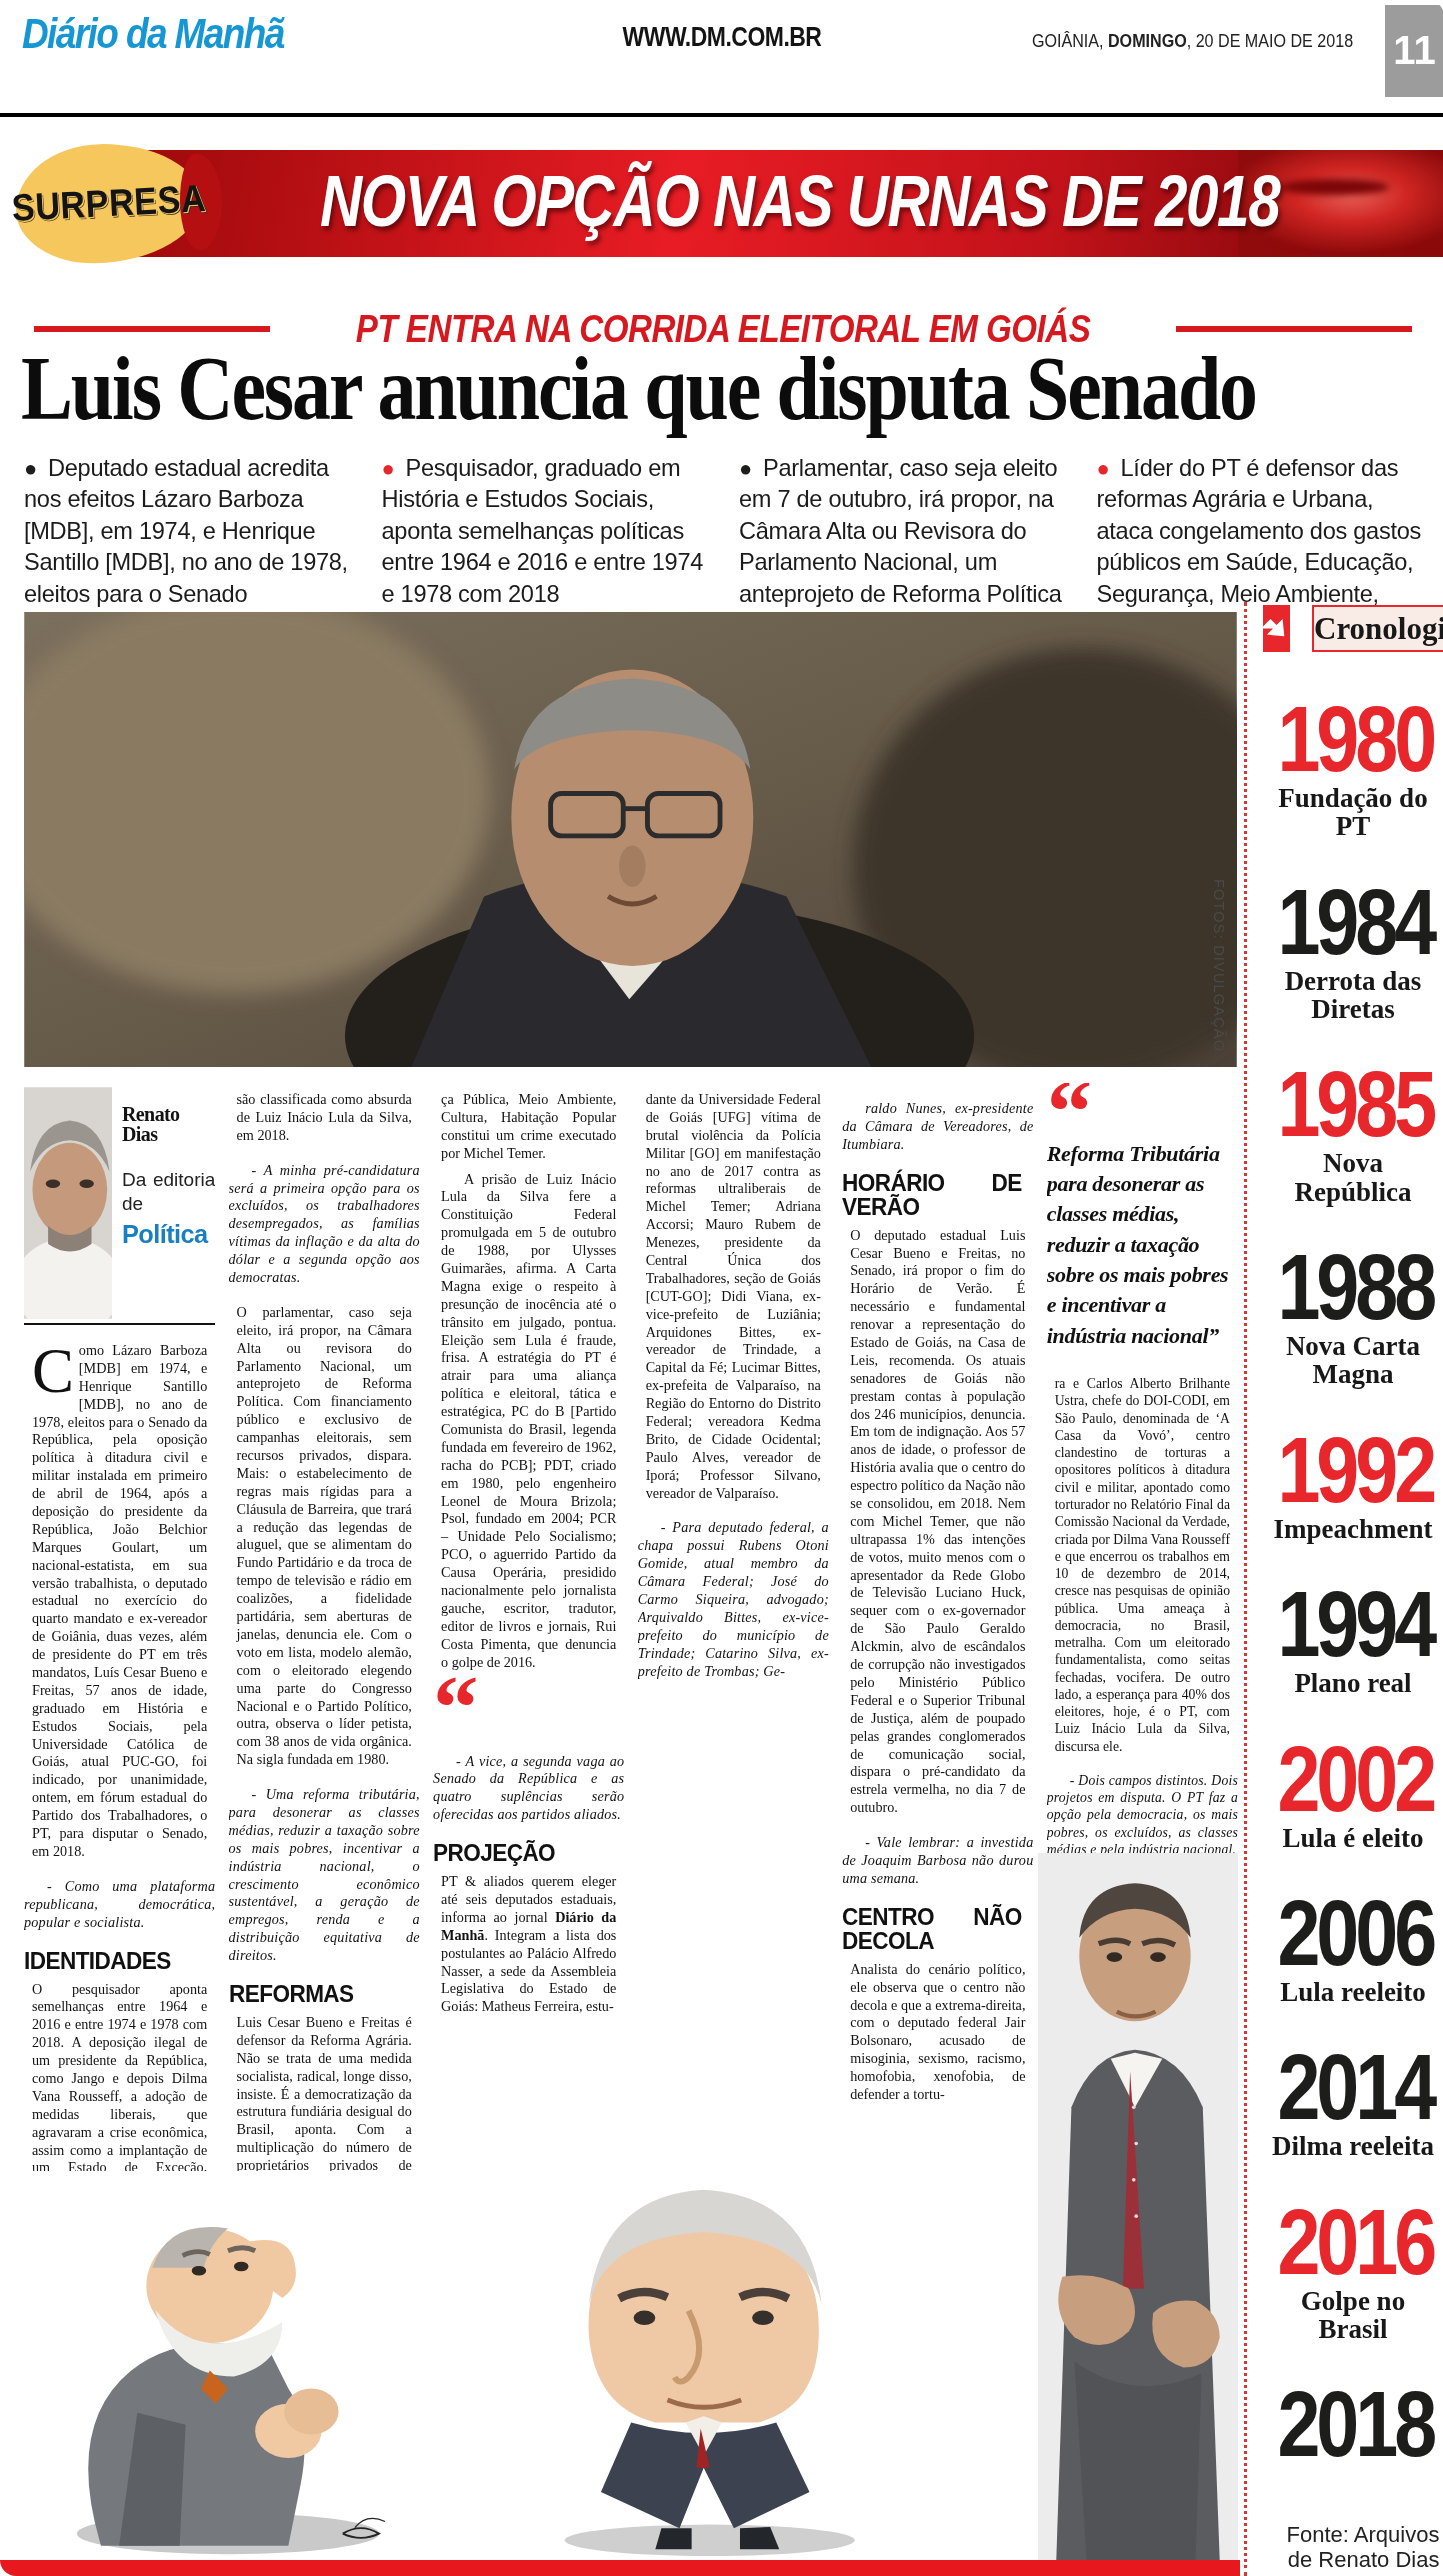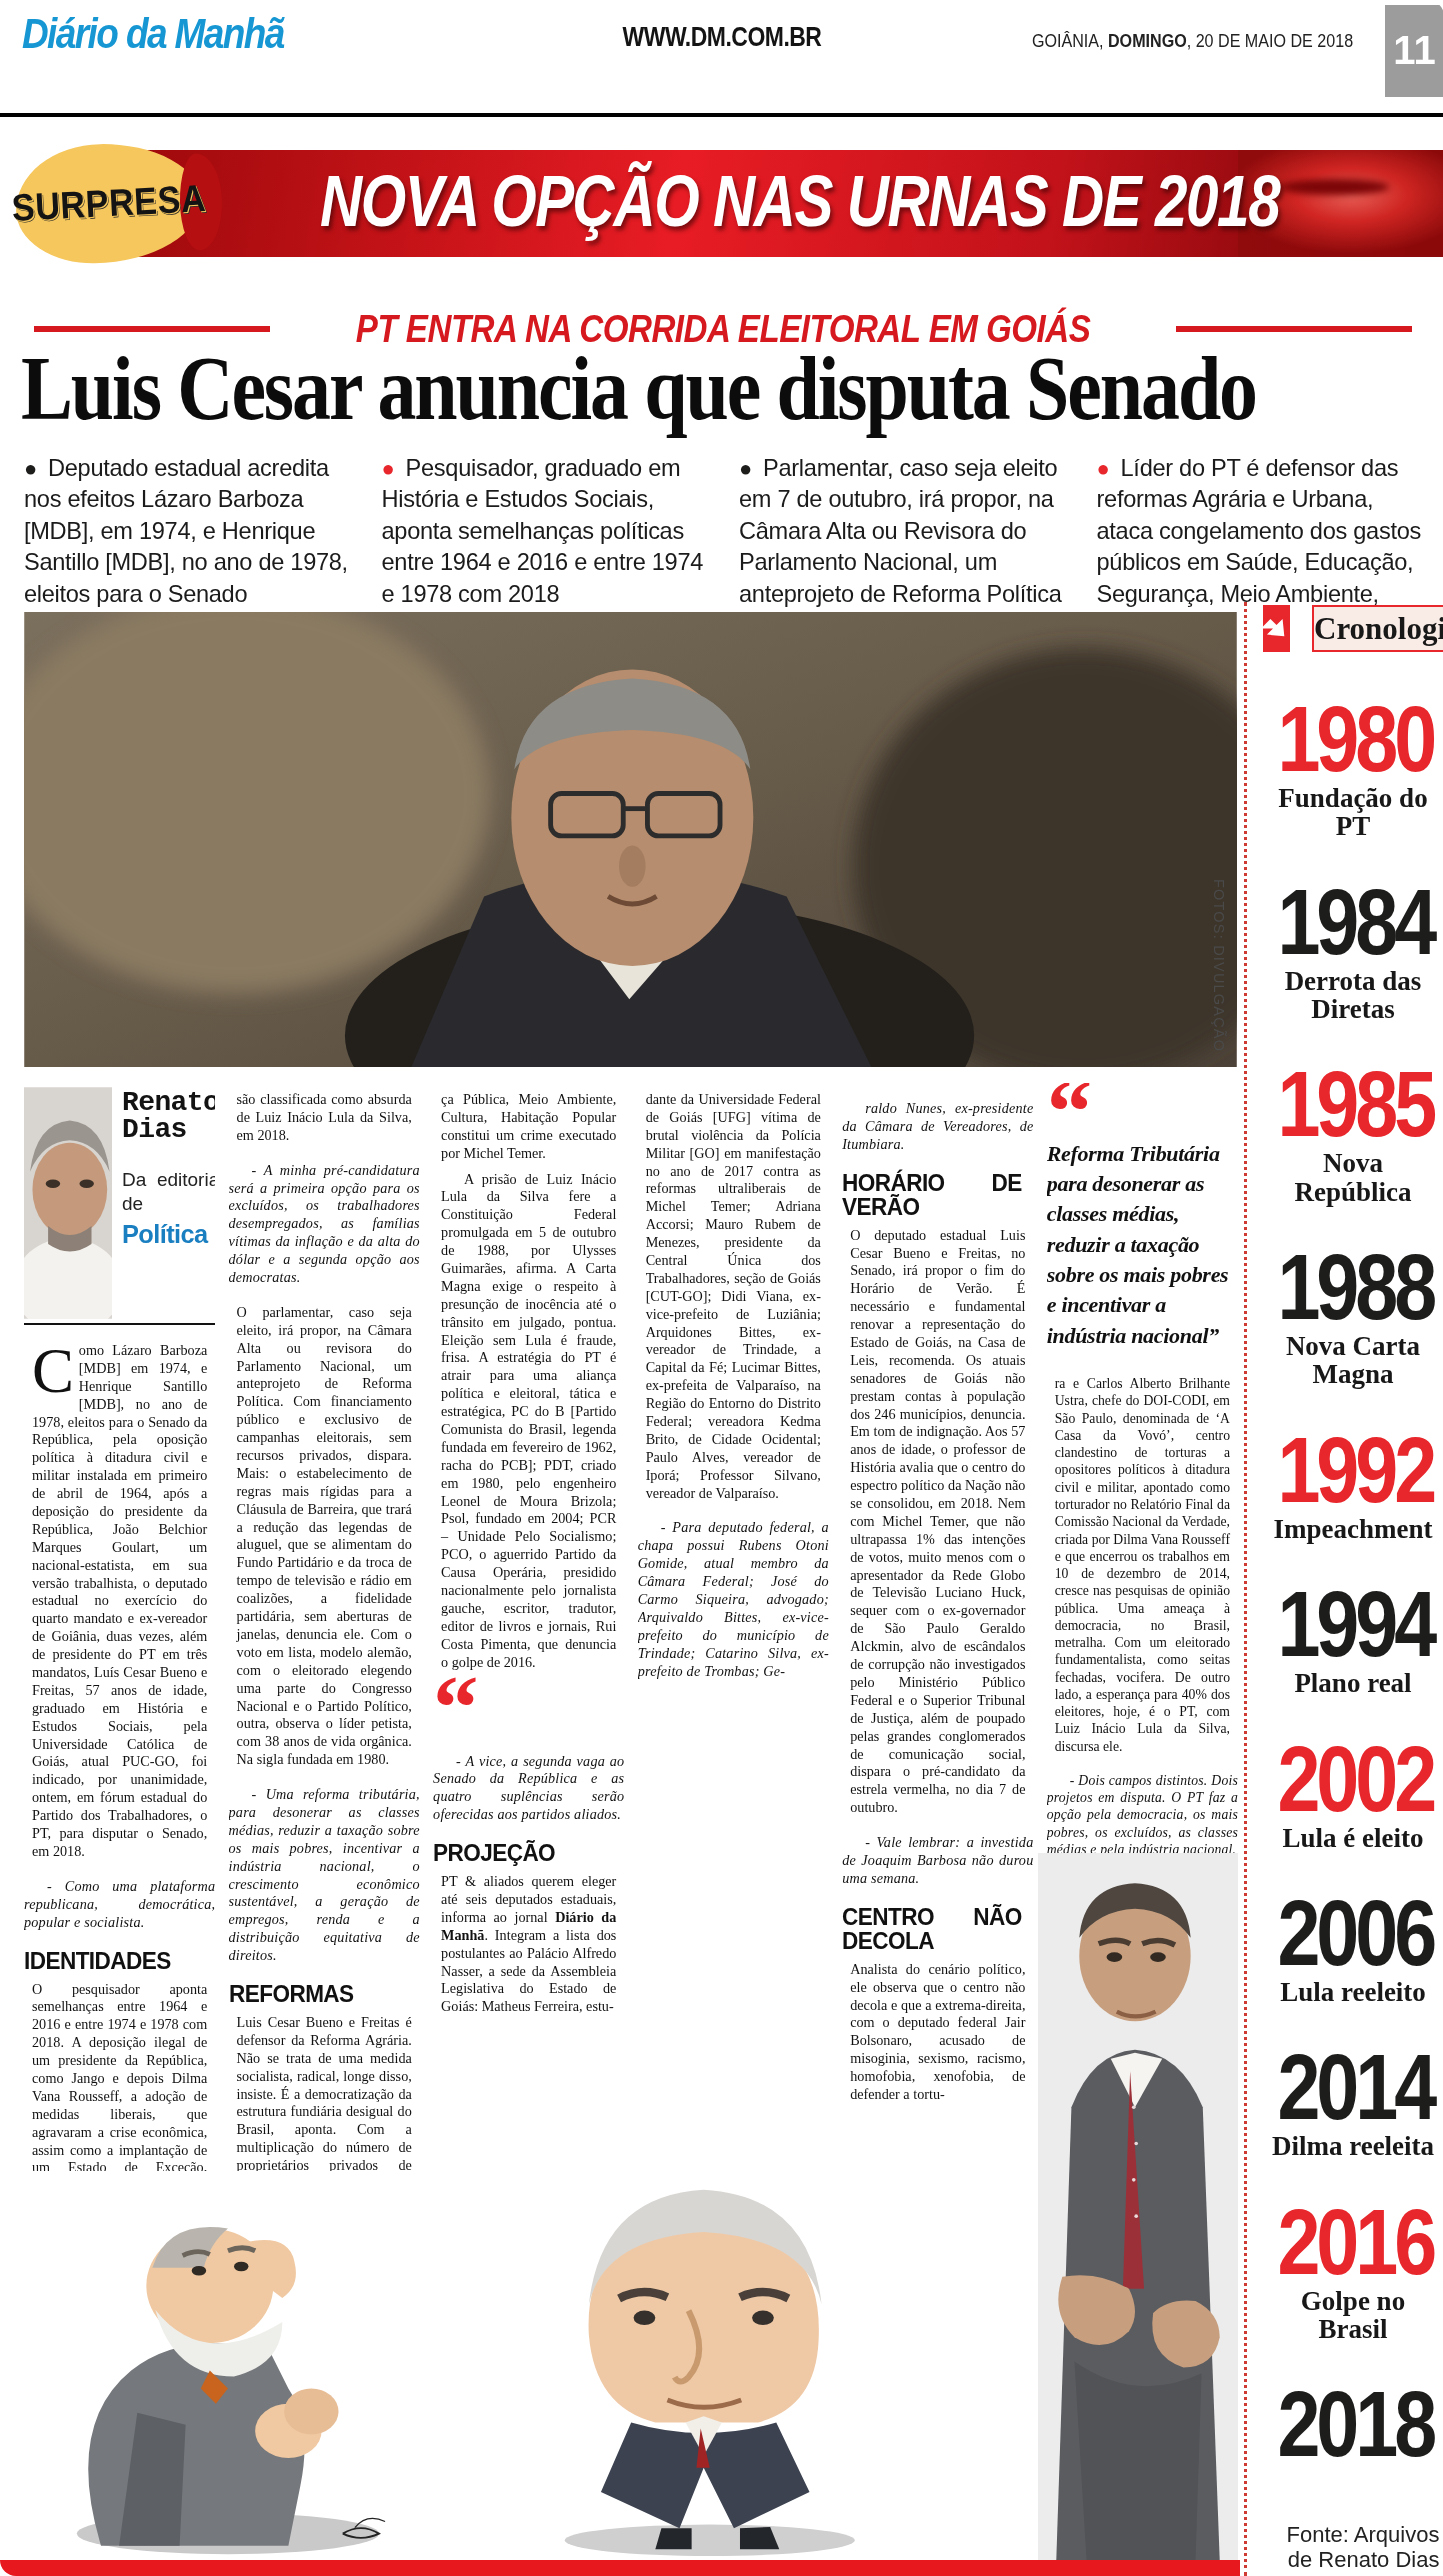--- a/index.html
+++ b/index.html
@@ -100,22 +100,22 @@
   .qmark{color:#e8272c;font-weight:900;font-size:91px;line-height:.55;height:52px;}
   .pq-text{font-weight:700;font-style:italic;font-size:25.4px;line-height:1.3;text-align:left;
         letter-spacing:-0.3px;}
   .article-col:nth-child(6) .pullquote{margin:3.6px 0 24px;}
   .article-col:nth-child(6) .pq-text{font-size:22px;line-height:1.38;}
 
   
   .byline-box{position:relative;height:240px;border-bottom:2.4px solid #121212;margin-bottom:17px;}
   .byline-photo{position:absolute;left:0;top:3.6px;width:88px;height:232px;}
   .byline-text{position:absolute;left:98px;top:6px;}
-  .byline-name{font-family:Liberation Mono, monospace;font-weight:900;font-size:28px;
-        line-height:.98;color:#131313;letter-spacing:-0.6px;}
+  .byline-name{font-family:Liberation Serif, serif;font-weight:900;font-size:20px;
+        line-height:.98;color:#131313;letter-spacing:-0.6px;margin-top:16px;}
   .byline-role{font-family:"Liberation Sans",sans-serif;font-size:19px;color:#222;margin-top:24px;}
   .byline-section{font-family:"Liberation Sans",sans-serif;font-weight:900;font-size:25.4px;
         color:#1a7fc0;letter-spacing:-0.6px;margin-top:2.4px;}
   .para.drop::first-letter{float:left;font-size:63px;line-height:.8;padding:3.6px 4.8px 0 0;
         font-weight:400;}
 
   
   .art{position:absolute;background:#fff;}
   .lula-caricature{left:28px;top:2171px;width:418px;height:388px;}
   .temer-caricature{left:480px;top:2153px;width:445px;height:407px;}

